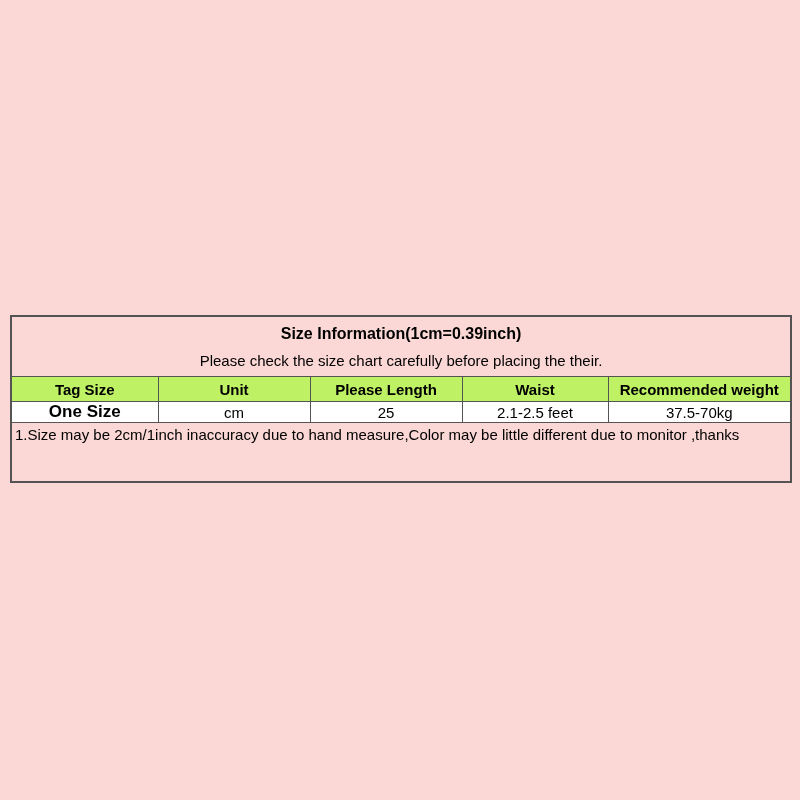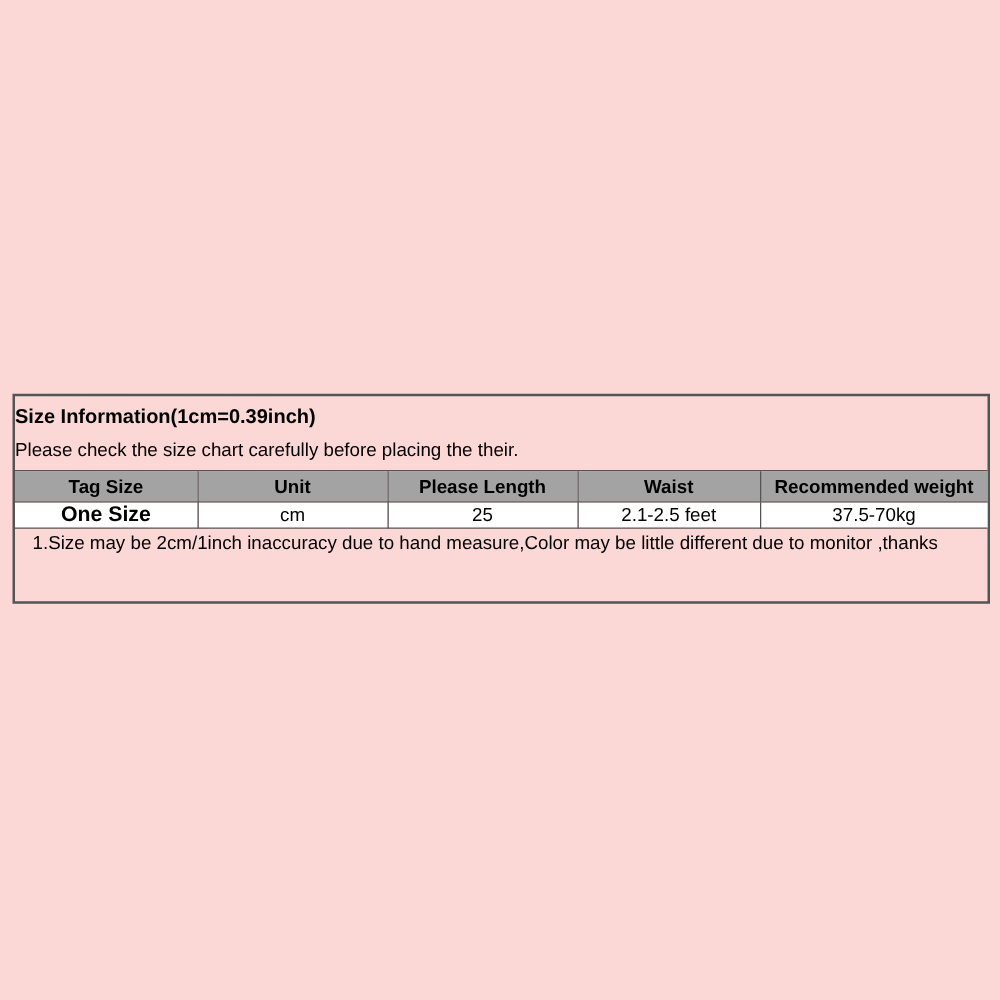--- a/index.html
+++ b/index.html
@@ -20,21 +20,21 @@
     left: 10px;
     top: 315px;
     width: 778px;
     border: 2px solid #545454;
     background: #fbd8d5;
     box-sizing: content-box;
   }
   .title-block {
     height: 60px;
     border-bottom: 1px solid #545454;
-    text-align: left;
+    text-align: center;
     box-sizing: border-box;
   }
   .title {
     padding-top: 7px;
     font-size: 16px;
     font-weight: bold;
     line-height: 19px;
   }
   .subtitle {
     padding-top: 9px;
@@ -52,21 +52,21 @@
     text-align: center;
     vertical-align: middle;
     padding: 0;
     overflow: hidden;
   }
   .size-table th {
     border-top: none;
     height: 24px;
     font-size: 15px;
     font-weight: bold;
-    background: #a3a3a3;
+    background: #bef264;
   }
   .size-table td {
     height: 19px;
     font-size: 15px;
     font-weight: normal;
     background: #ffffff;
   }
   .size-table td.cell-tag-size {
     font-size: 17px;
     font-weight: bold;
@@ -76,21 +76,20 @@
   .size-table td:first-child {
     border-left: none;
   }
   .size-table th:last-child,
   .size-table td:last-child {
     border-right: none;
   }
   .notes {
     padding: 2px 4px 0 3px;
     height: 56px;
-    margin-left: 11px;
   }
   .note-line {
     font-size: 15px;
     line-height: 19px;
     white-space: nowrap;
   }
 </style>
 </head>
 <body>
 

